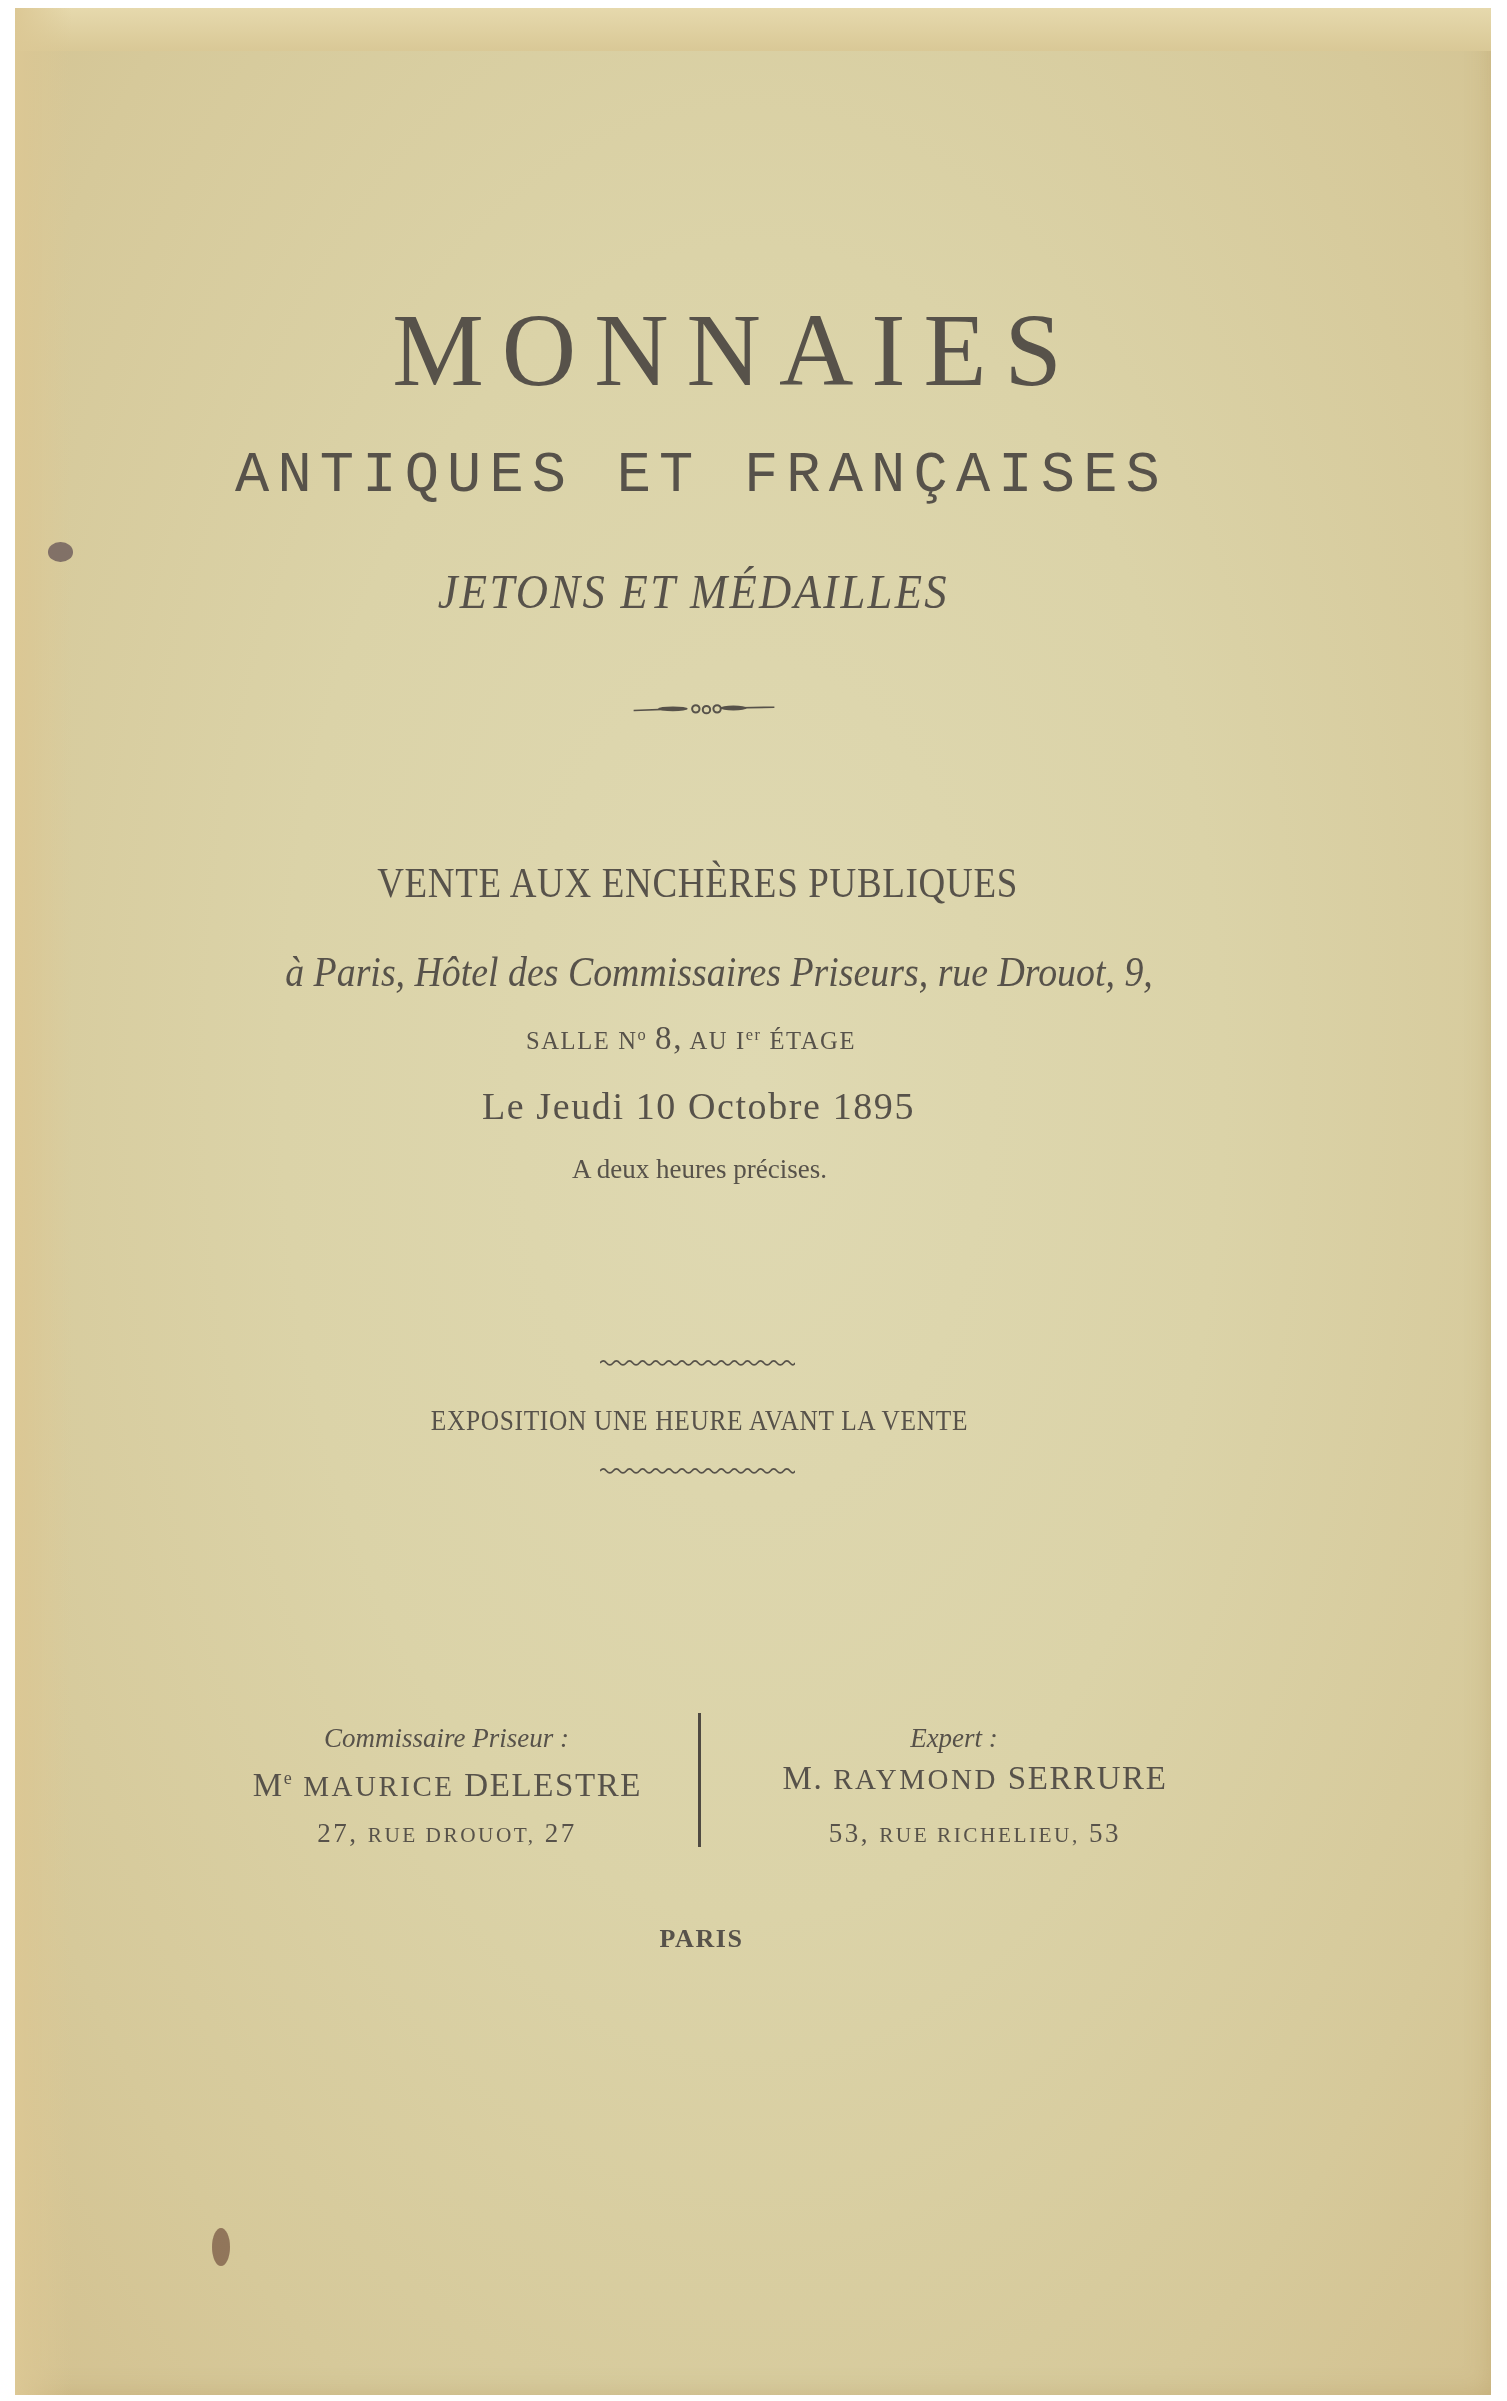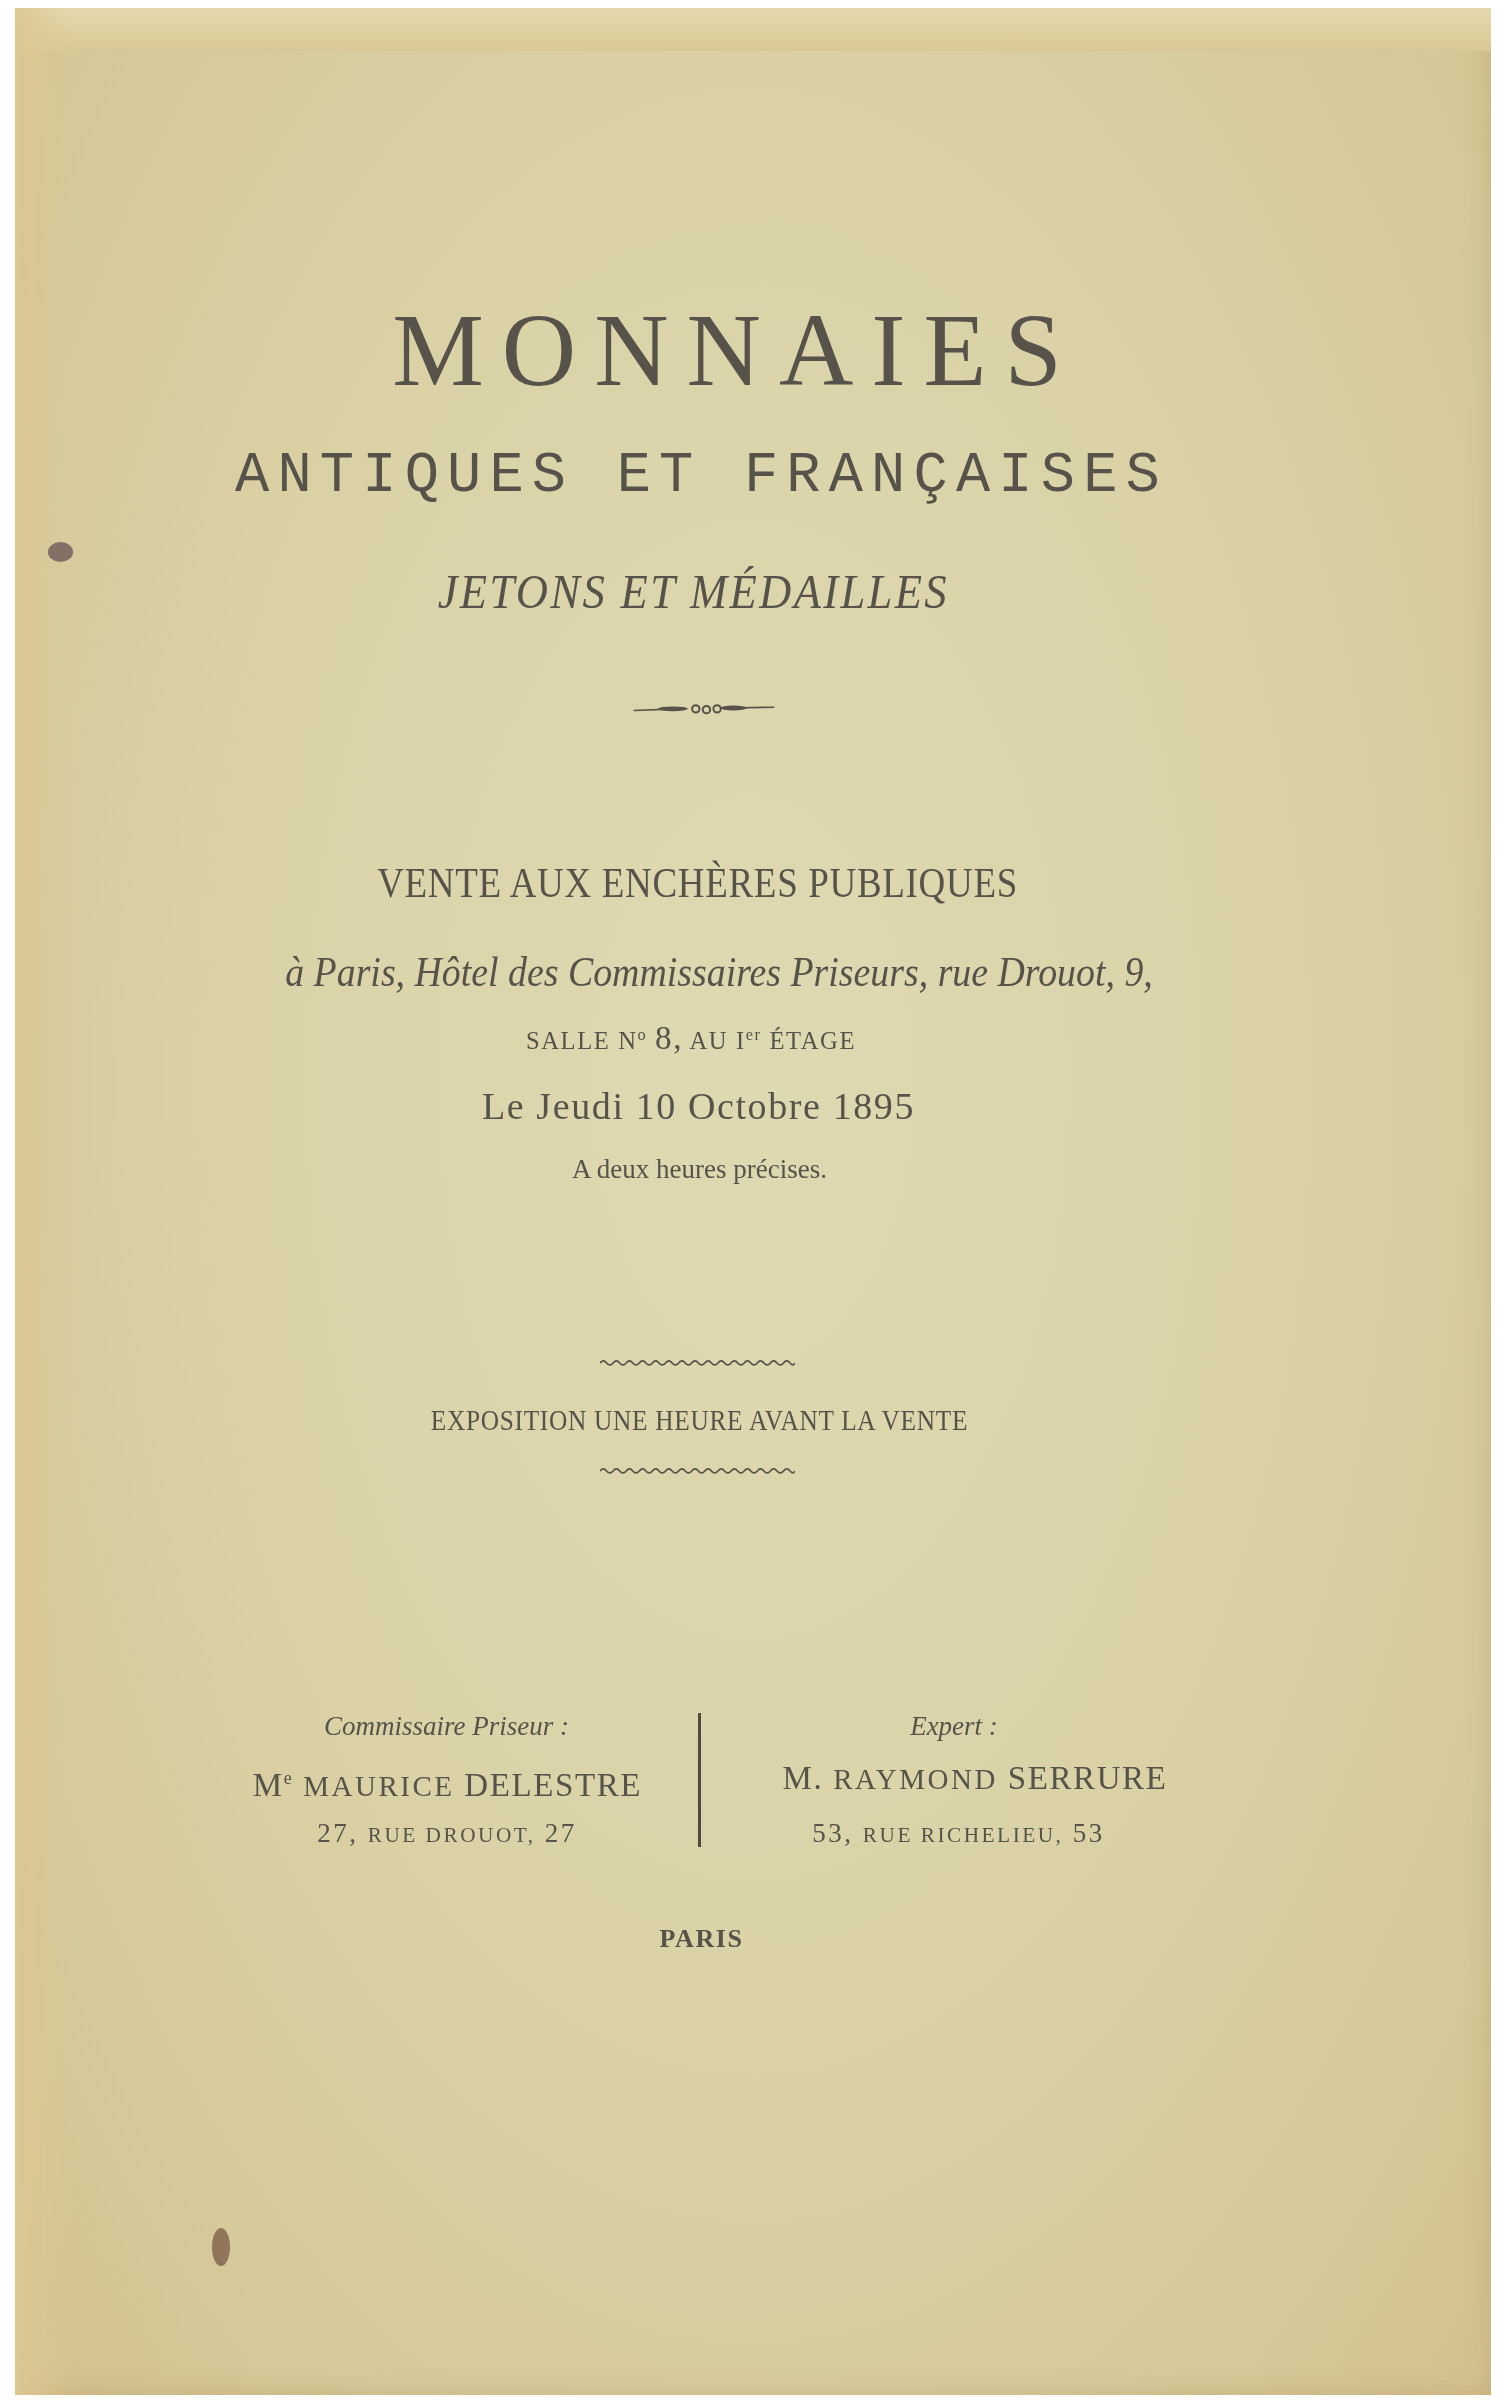--- a/index.html
+++ b/index.html
@@ -27,31 +27,31 @@
   .ornament { position:absolute; left:632px; top:699px; width:144px; height:21.3px; }
   .sale { left:0; width:1395px; top:858px; font-size:43px; letter-spacing:0.8px; line-height:49px; transform:scaleX(0.86); transform-origin:698px 0; }
   .place { left:0; width:1438px; top:947px; font-size:43px; font-style:italic; line-height:49px; transform:scaleX(0.88); transform-origin:719px 0; }
   .room { left:0; width:1382px; top:1018px; font-size:24.6px; line-height:33px; letter-spacing:1.6px; }
   .room .big { font-size:33px; }
   .room sup { font-size:16.4px; }
   .date { left:0; width:1397px; top:1083px; font-size:38px; line-height:46px; letter-spacing:1.6px; }
   .time { left:0; width:1399px; top:1153px; font-size:27px; line-height:33px; }
   .wave { position:absolute; left:600px; width:195px; height:9.8px; }
   .expo { left:0; width:1399px; top:1403px; font-size:29.5px; line-height:34px; letter-spacing:0.8px; transform:scaleX(0.86); transform-origin:699px 0; }
-  .role { font-size:27px; font-style:italic; line-height:33px; }
+  .role { font-size:27px; font-style:italic; line-height:33px;margin-top:12px; }
   .role-left { left:322px; width:249px; top:1710px; }
   .role-right { left:903px; width:102px; top:1710px; }
   .name { font-size:33px; line-height:39px; letter-spacing:1.6px; }
   .name .sc { font-size:29px; letter-spacing:2.5px; }
   .name-left { left:215px; width:465px; top:1759px; }
   .name-right { left:752px; width:446px; top:1759px; }
   .addr { font-size:27px; line-height:33px; letter-spacing:2.5px; }
   .addr .sc { font-size:21.3px; letter-spacing:2.5px; }
   .addr-left { left:274px; width:346px; top:1817px; }
-  .addr-right { left:796px; width:325px; top:1817px; }
+  .addr-right { left:796px; width:325px; top:1817px;text-align:right; }
   .divider { position:absolute; left:698px; top:1713px; width:2.5px; height:134px; background:#4f4a42; }
   .city { left:0; width:1403px; top:1884px; font-size:26px; line-height:29.5px; letter-spacing:1.6px; font-weight:bold;margin-top:40px; }
   .spot { position:absolute; border-radius:50%; }
 </style>
 </head>
 <body>
 
 <div class="page"></div>
 <div class="topband"></div>
 <div class="leftband"></div>

